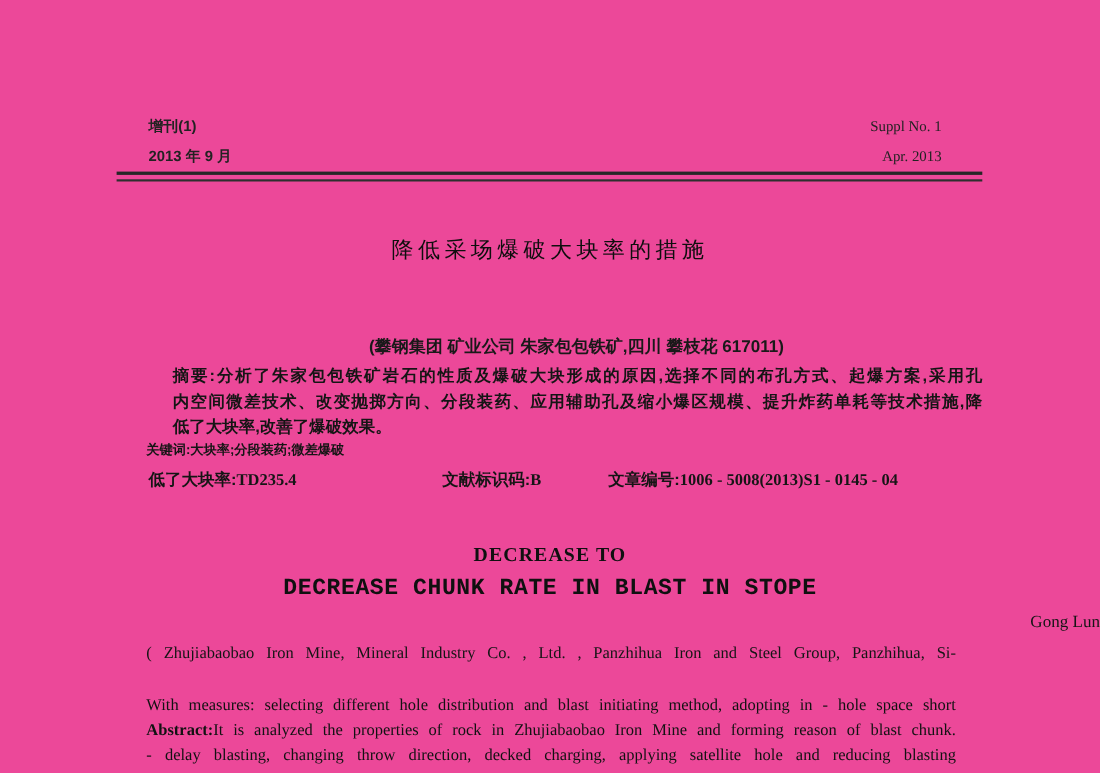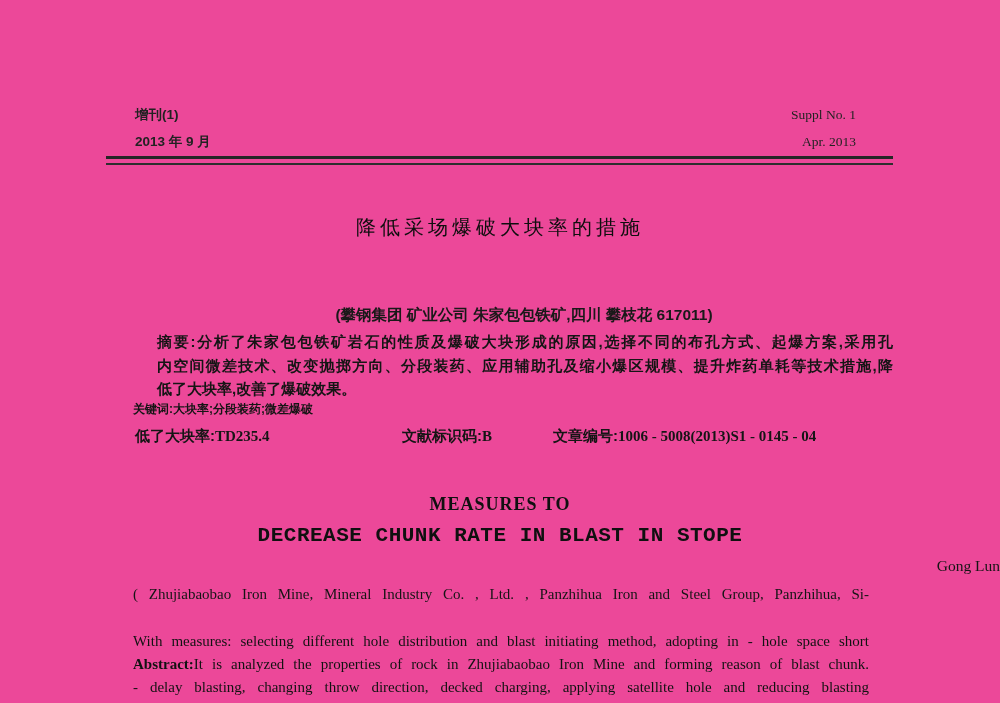--- a/index.html
+++ b/index.html
@@ -144,21 +144,21 @@
   <div class="abs keywords zh">
     <span class="b">关键词:</span><span>大块率;分段装药;微差爆破</span>
   </div>
 
   <div class="abs meta-row zh">
     <span class="mi mi-clc"><span>低了大块率:</span><span class="meta-val">TD235.4</span></span>
     <span class="mi mi-doc"><span>文献标识码:</span><span class="meta-val">B</span></span>
     <span class="mi mi-id"><span>文章编号:</span><span class="meta-val">1006 - 5008(2013)S1 - 0145 - 04</span></span>
   </div>
 
-  <div class="abs title-en-1 en">MEASURES TO</div>
+  <div class="abs title-en-1 en">DECREASE TO</div>
   <div class="abs title-en-2 en">DECREASE CHUNK RATE IN BLAST IN STOPE</div>
 
   <div class="abs author-en en">Gong Lun</div>
 
   <div class="abs affil-en en">
     <div class="just">( Zhujiabaobao Iron Mine, Mineral Industry Co. , Ltd. , Panzhihua Iron and Steel Group, Panzhihua, Si-</div>
   </div>
 
   <div class="abs en-abstract en">
     <div class="just">With measures: selecting different hole distribution and blast initiating method, adopting in - hole space short</div>

